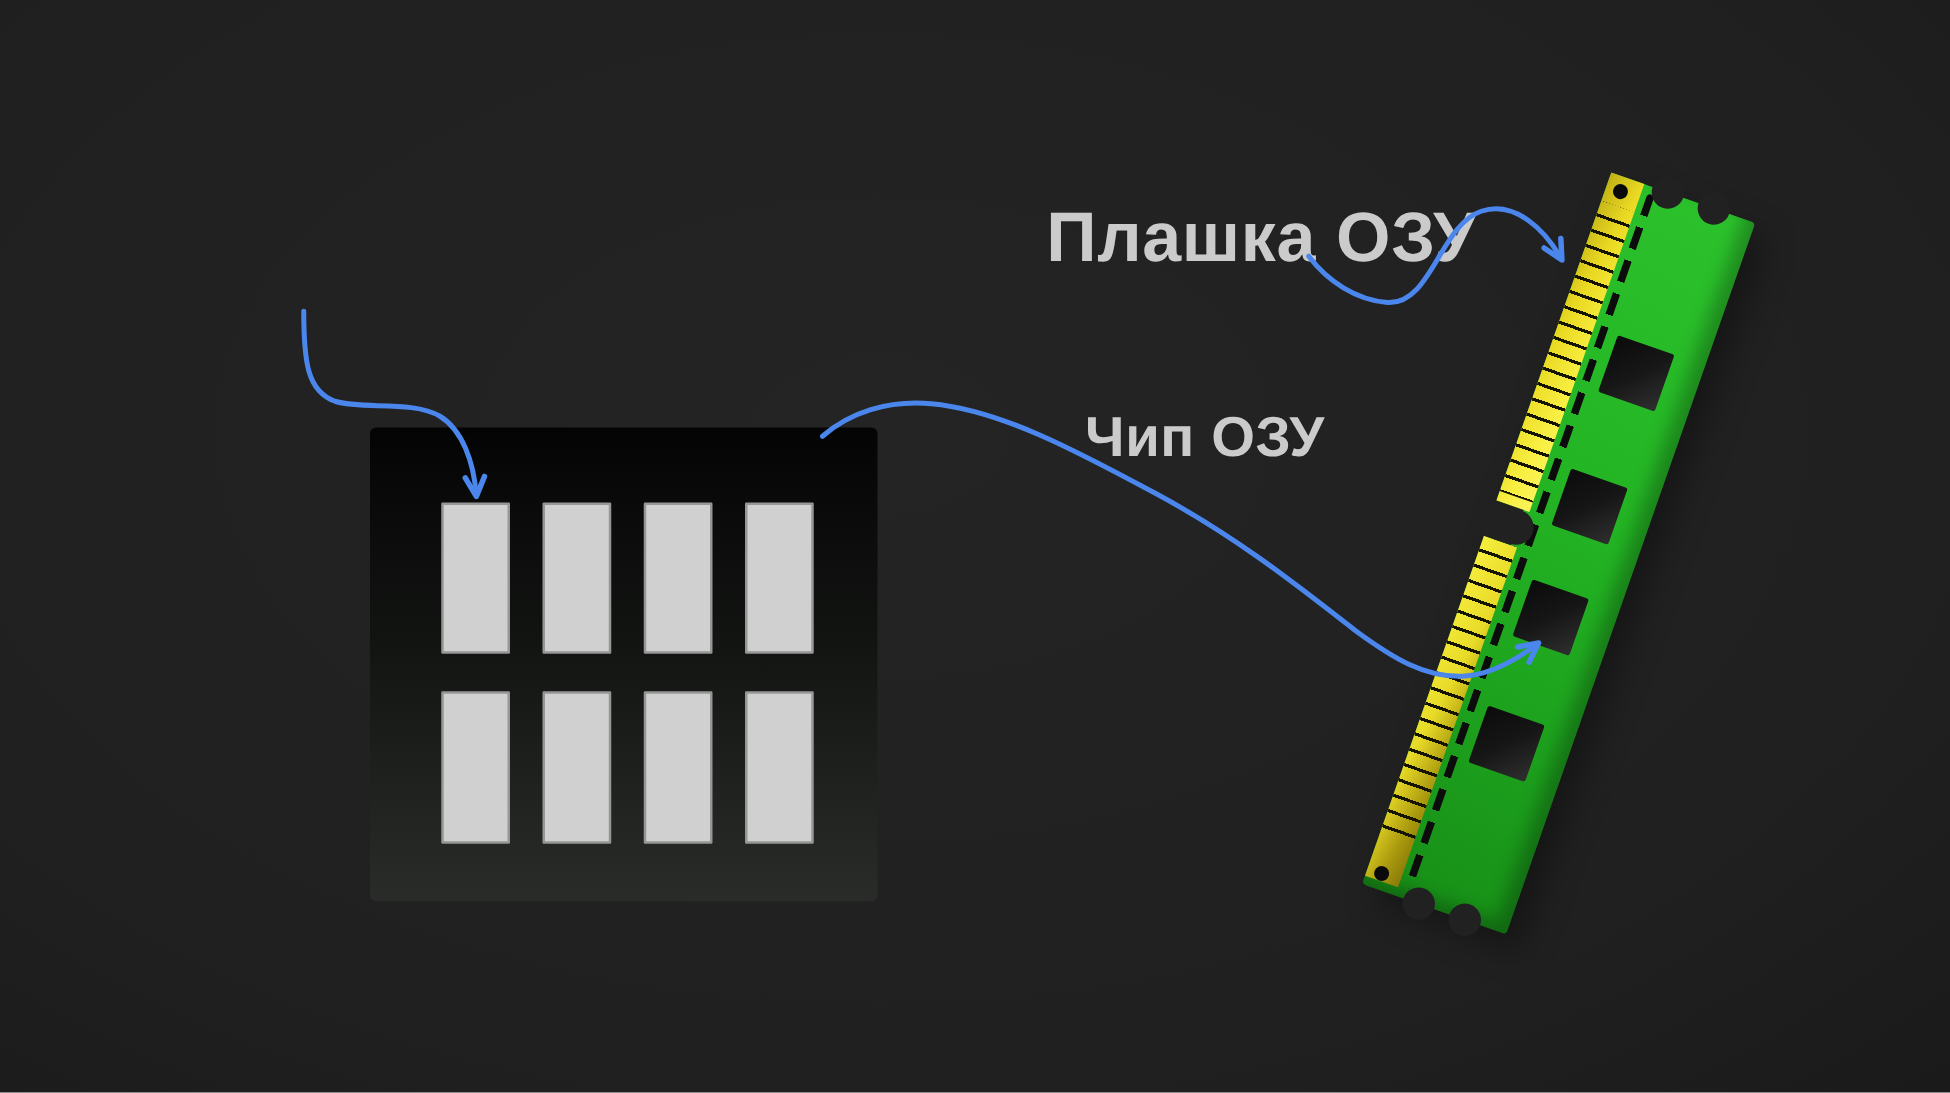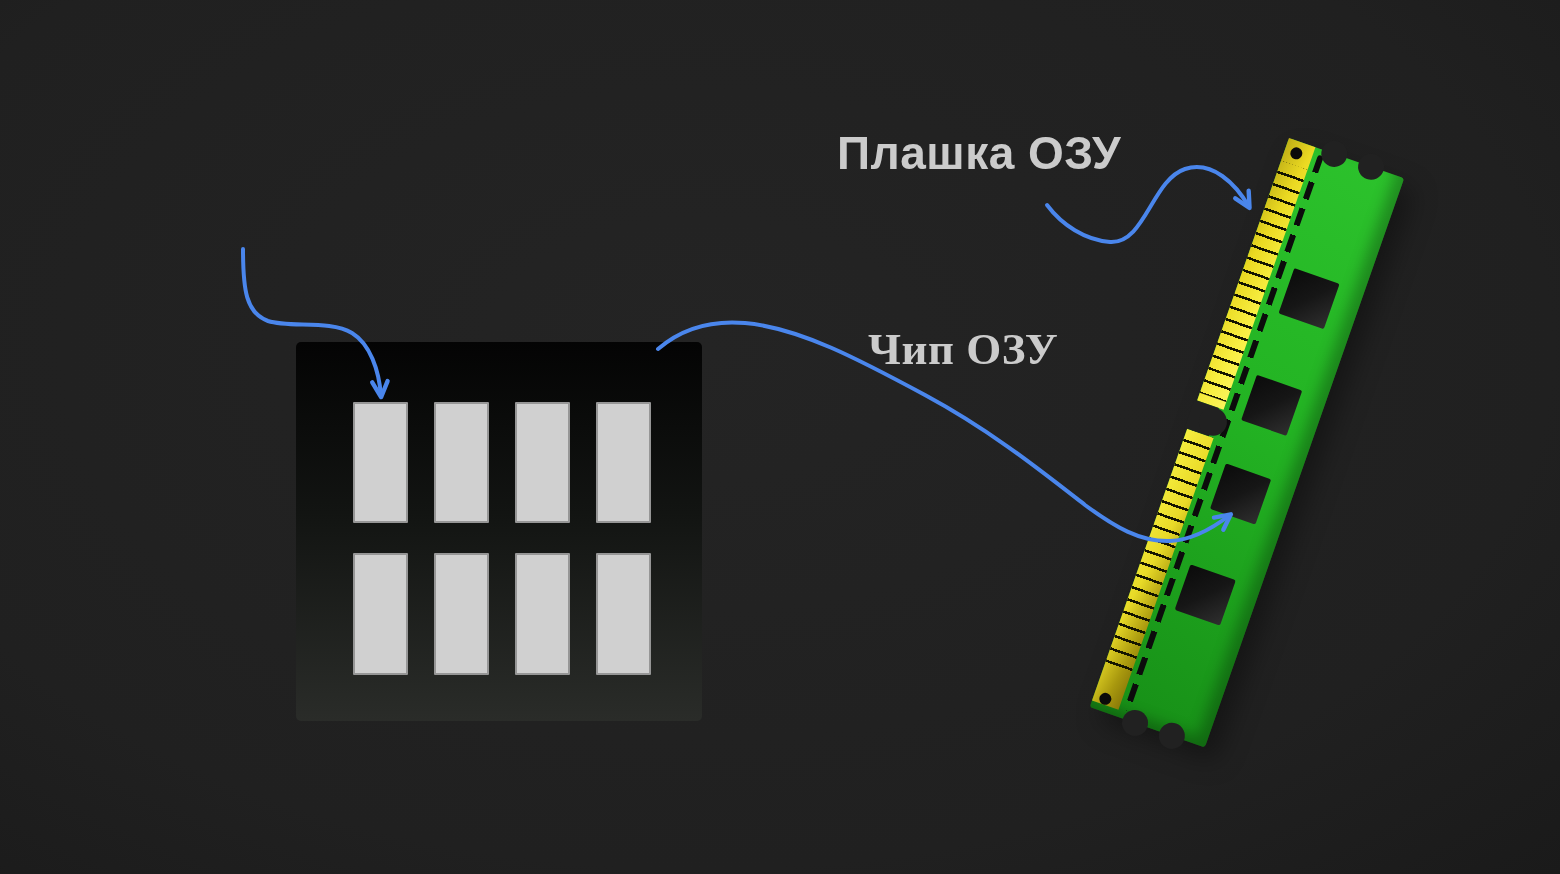--- a/index.html
+++ b/index.html
@@ -9,22 +9,22 @@
     font-family:"Liberation Sans", sans-serif;
   }
   .stage{position:absolute;inset:0;}
 
   
   .diagram-label{
     position:absolute;color:#cbcbcb;font-weight:700;font-size:45px;
     letter-spacing:.5px;line-height:1;white-space:nowrap;
   }
   .label-bank{left:150px;top:197px;}
-  .label-module{left:837px;top:130px;font-size:46px;}
-  .label-chip{left:868px;top:327px;font-family:Liberation Serif, serif;}
+  .label-module{left:837px;top:162px;font-size:56px;}
+  .label-chip{left:868px;top:327px;}
 
   
   .bank-panel{
     position:absolute;left:296px;top:342px;width:406px;height:379px;
     border-radius:5px;
     background:linear-gradient(180deg,#040404 0%,#121412 45%,#2a2c29 100%);
   }
   .bank-grid{
     position:absolute;inset:0;display:grid;
     padding:60px 51px 46px 57px;box-sizing:border-box;

